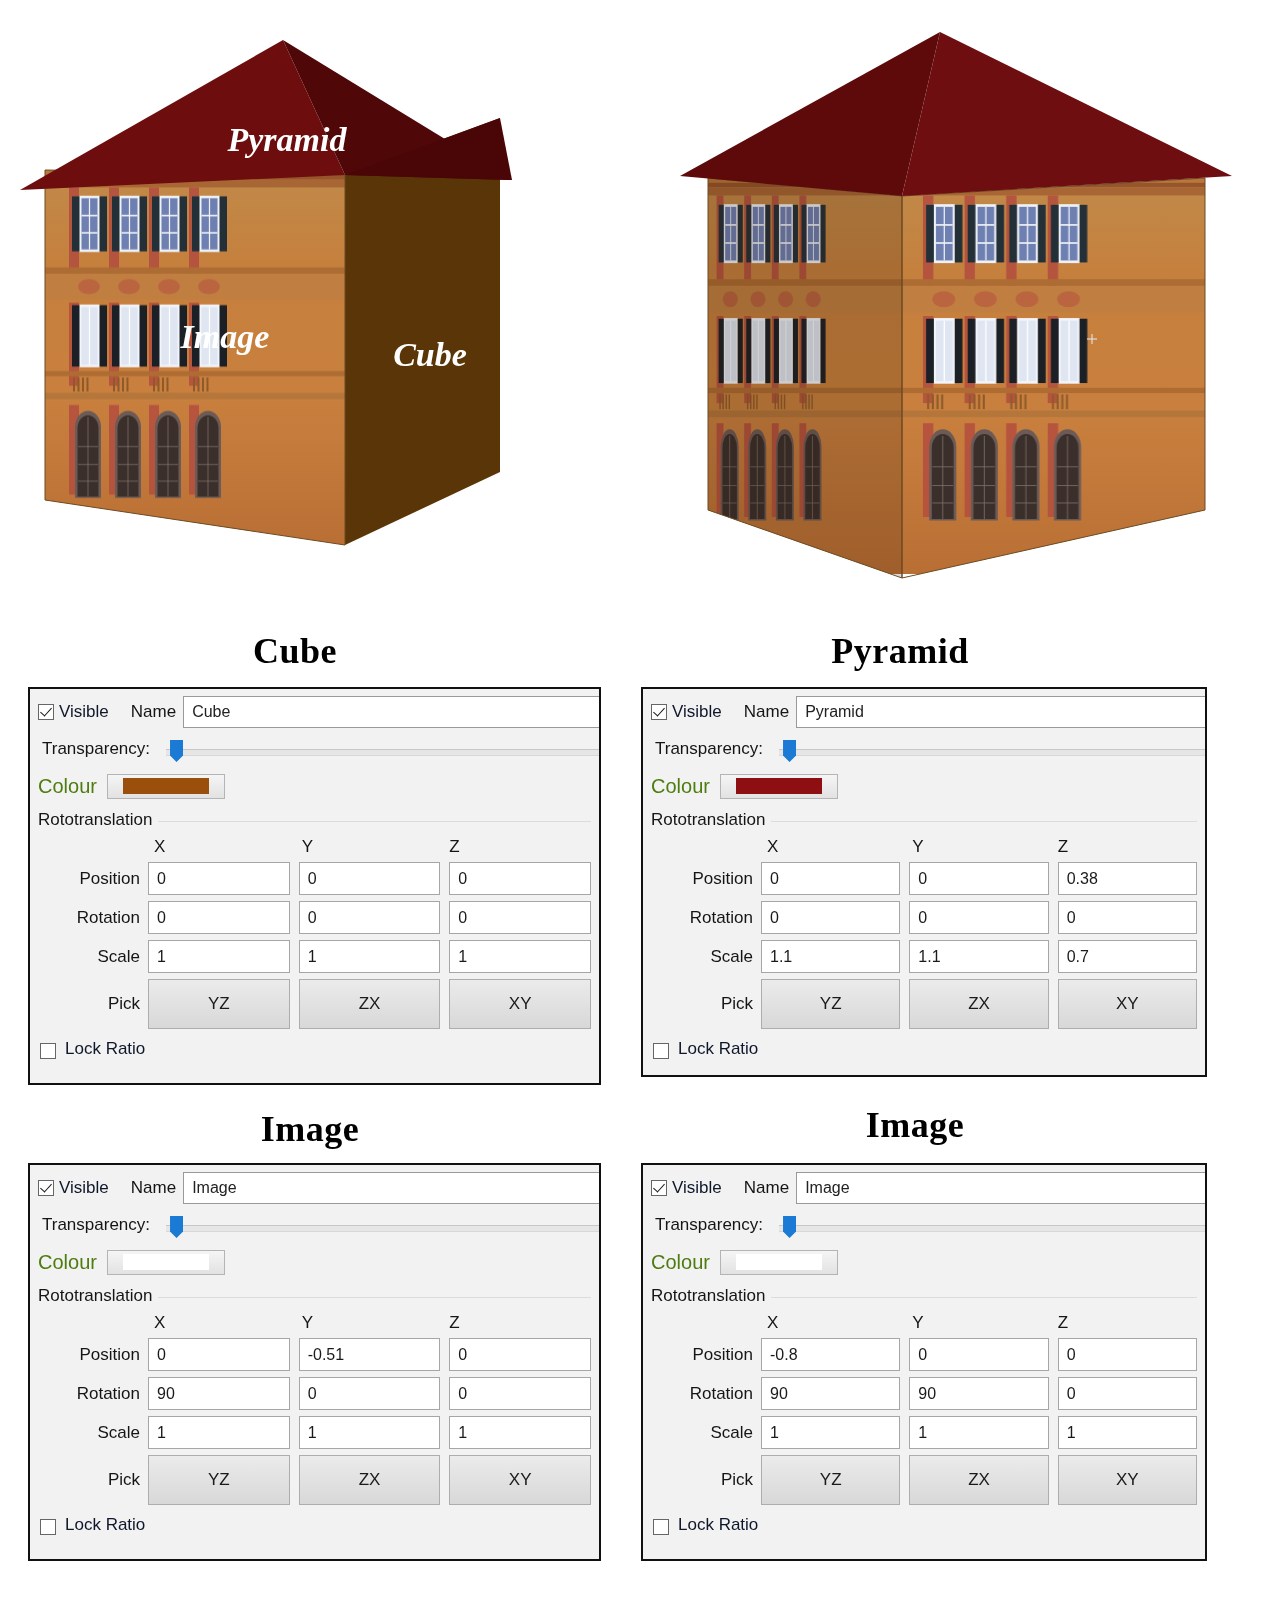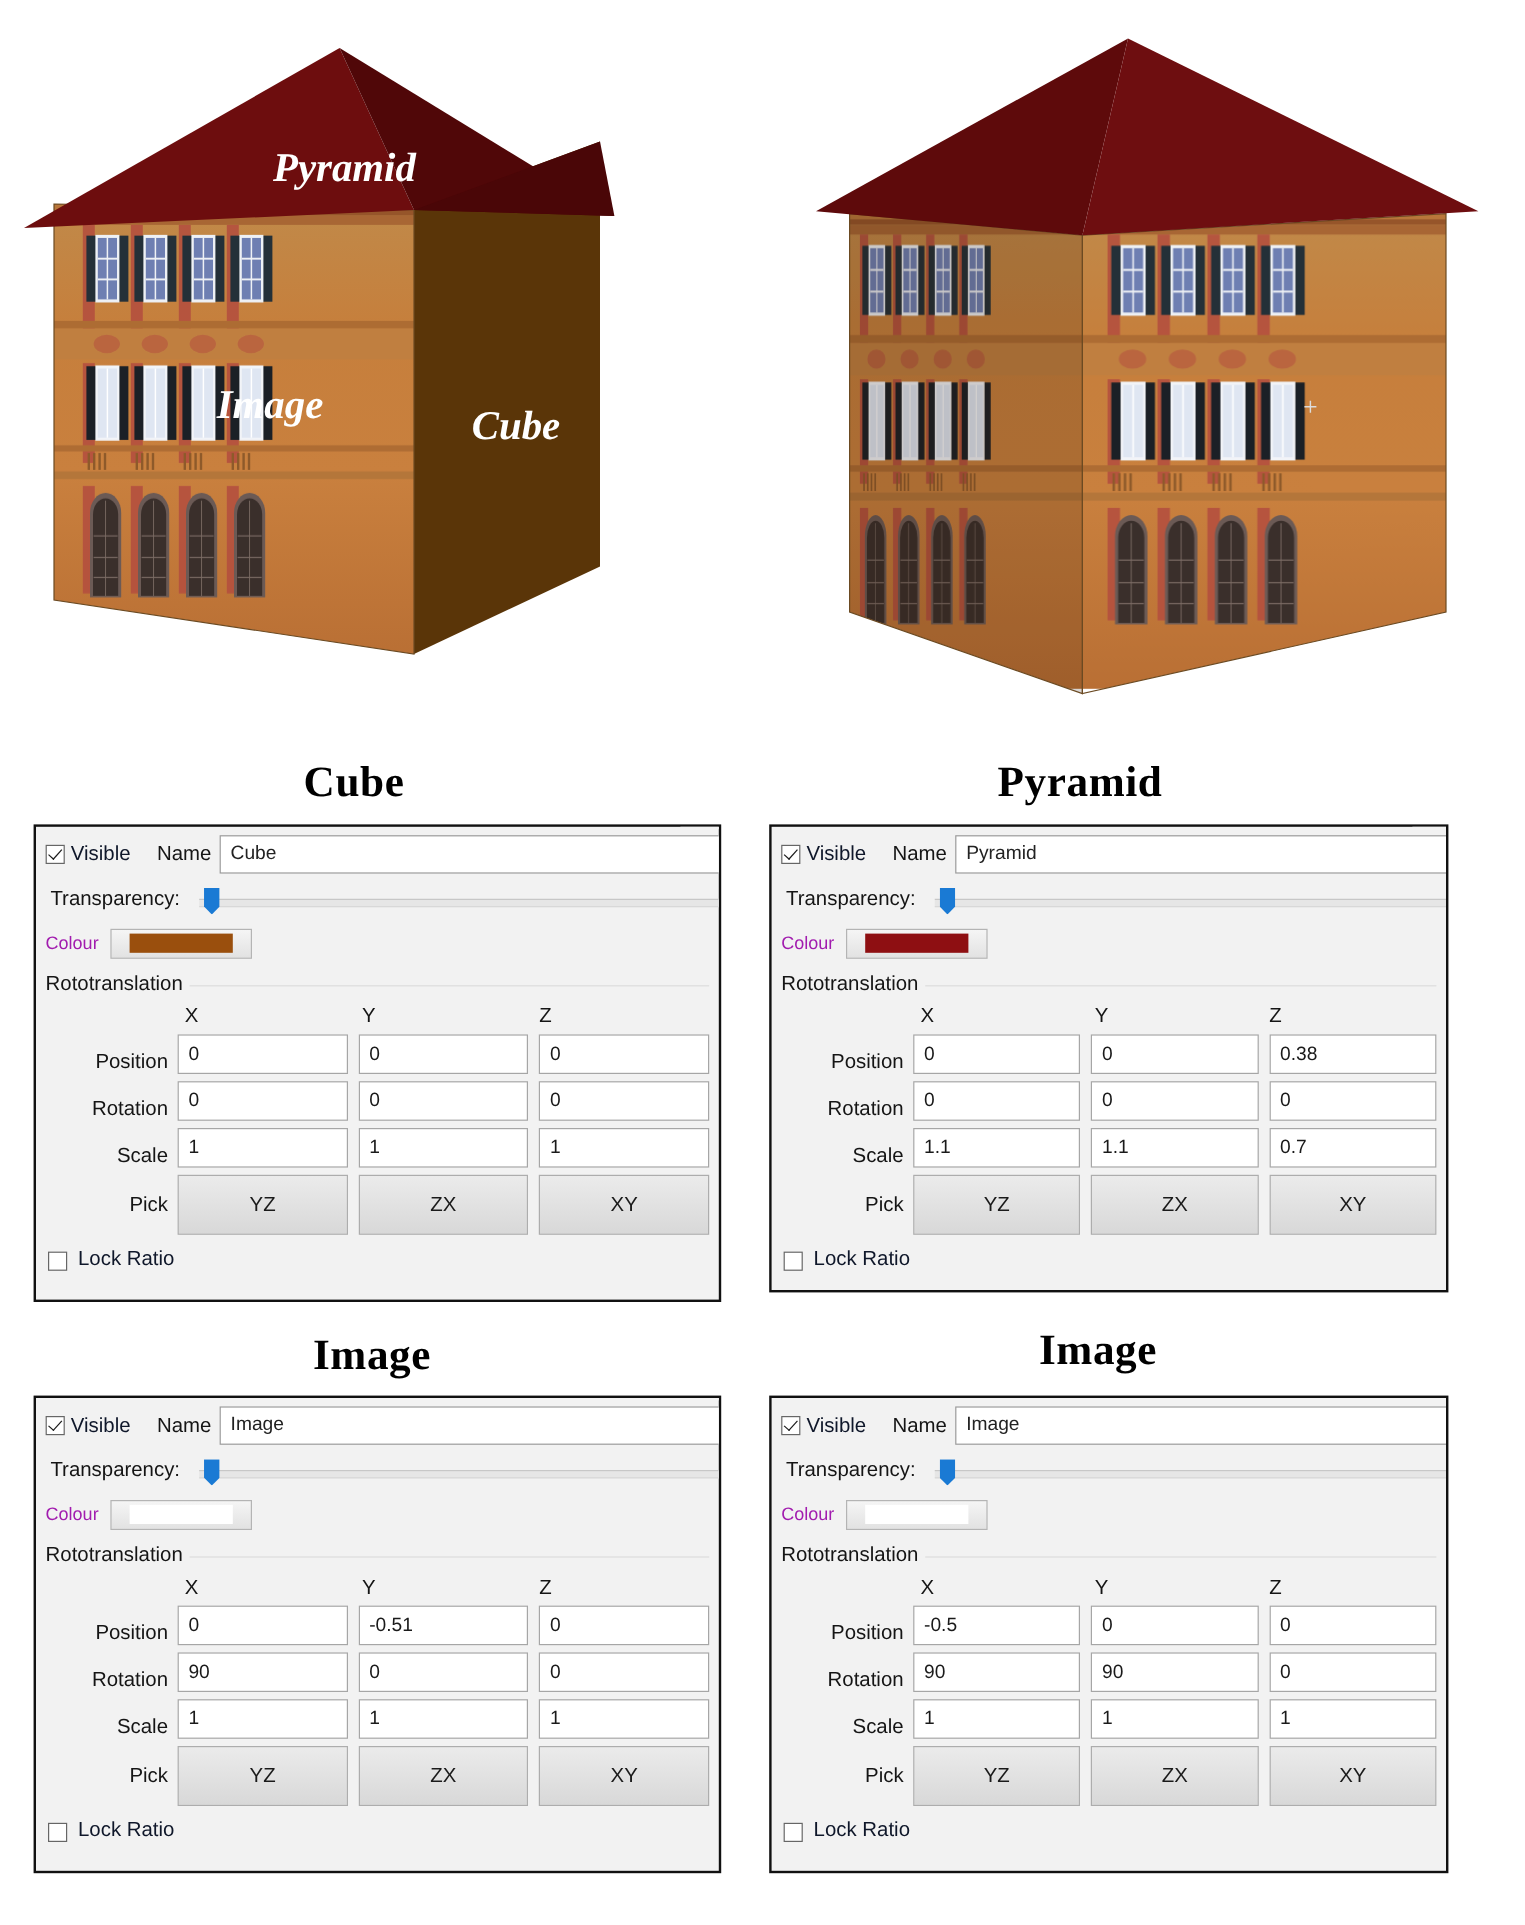--- a/index.html
+++ b/index.html
@@ -75,21 +75,21 @@
     background:#e6e6e6;border-top:1px solid #c7c7c7;border-bottom:1px solid #d8d8d8;
   }
   .slider-thumb{
     position:absolute;left:4px;top:2px;width:13px;height:22px;
     background:#1a7ad4;
     clip-path:polygon(0 0,100% 0,100% 70%,50% 100%,0 70%);
   }
 
   
   .row-colour{display:flex;align-items:center;height:34px;padding-left:8px;}
-  .colour-label{font-size:15px;color:#a21caf;}
+  .colour-label{font-size:20px;color:#4d7c0f;}
   .colour-btn{
     margin-left:10px;width:118px;height:25px;
     background:linear-gradient(#f5f5f5,#e2e2e2);
     border:1px solid #b4b4b4;box-sizing:border-box;
     display:flex;align-items:center;justify-content:center;
   }
   .colour-sw{width:86px;height:16px;}
 
   
   .group{
@@ -114,21 +114,21 @@
   .grid-head .axis{
     flex:1 1 0;font-size:17px;color:#151515;padding-left:6px;
   }
   .cell{
     flex:1 1 0;margin-right:9px;height:33px;
     background:#fff;border:1px solid #a6a6a6;box-sizing:border-box;
     display:flex;align-items:center;padding-left:8px;
     font-size:16px;color:#1a1a1a;
   }
   .cell:last-child{margin-right:0;}
-  .grid-row.vals{margin-bottom:6px;align-items:flex-end;}
+  .grid-row.vals{margin-bottom:6px;}
   .btn{
     flex:1 1 0;margin-right:9px;height:50px;
     background:linear-gradient(#ebebeb,#d8d8d8);
     border:1px solid #adadad;box-sizing:border-box;
     display:flex;align-items:center;justify-content:center;
     font-size:17px;color:#1a1a1a;
   }
   .btn:last-child{margin-right:0;}
 
   
@@ -828,21 +828,21 @@
 
   <div class="grid">
     <div class="grid-row grid-head">
       <span class="grid-lbl"></span>
       <span class="axis">X</span>
       <span class="axis">Y</span>
       <span class="axis">Z</span>
     </div>
     <div class="grid-row vals">
       <span class="grid-lbl">Position</span>
-      <span class="cell">-0.5</span>
+      <span class="cell">-0.8</span>
       <span class="cell">0</span>
       <span class="cell">0</span>
     </div>
     <div class="grid-row vals">
       <span class="grid-lbl">Rotation</span>
       <span class="cell">90</span>
       <span class="cell">90</span>
       <span class="cell">0</span>
     </div>
     <div class="grid-row vals">

